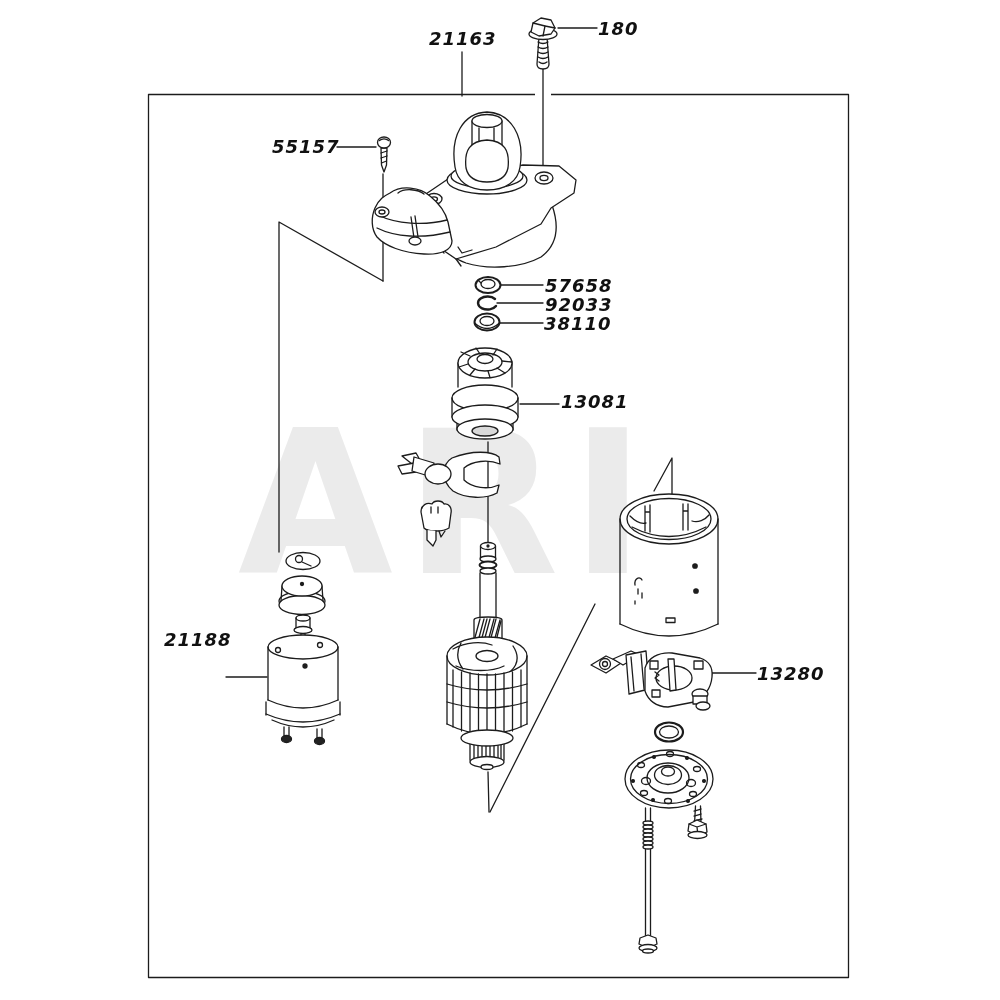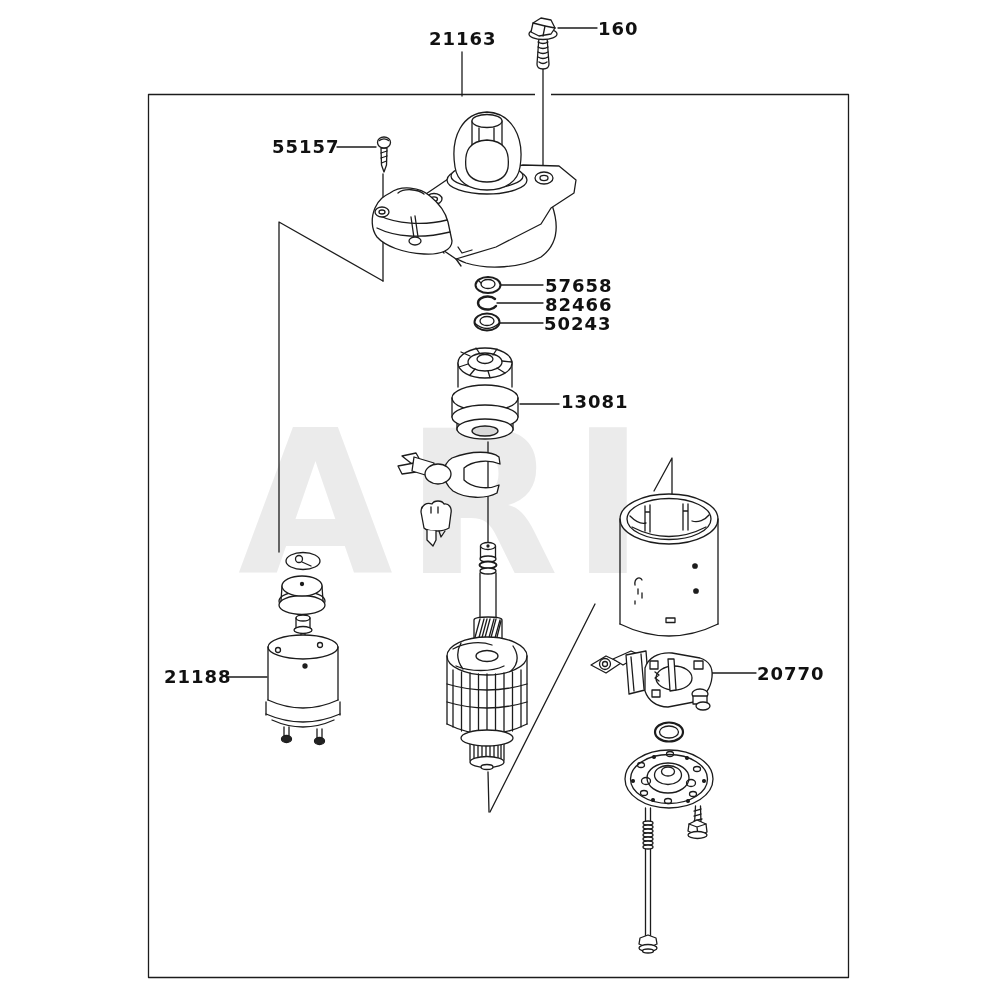--- a/index.html
+++ b/index.html
@@ -2,21 +2,21 @@
 <html><head>
 <meta charset="utf-8">
 <style>
   html,body{margin:0;padding:0;background:#fff;}
   .stage{position:relative;width:1000px;height:1000px;background:#fff;overflow:hidden;
          font-family:"DejaVu Sans","Liberation Sans",sans-serif;}
   .watermark{position:absolute;left:238px;top:404px;font-size:200px;font-weight:bold;
              letter-spacing:12px;color:#ebebeb;line-height:1;user-select:none;}
   svg.drawing{position:absolute;left:0;top:0;}
   .label{position:absolute;font-size:18px;font-weight:bold;letter-spacing:1px;
-         color:#111;line-height:1.1;white-space:nowrap;cursor:default;}
+         color:#111;line-height:1.1;white-space:nowrap;cursor:default;font-style:italic;}
 </style>
 </head>
 <body>
 
 <div class="stage">
 
   <div class="watermark">ARI</div>
 
   <svg class="drawing" width="1000" height="1000" viewBox="0 0 1000 1000" stroke="#1c1c1c" stroke-width="1.3" fill="none" stroke-linecap="round" stroke-linejoin="round">
 
@@ -271,22 +271,22 @@
     <g>
       <path d="M695.5 806 L694.5 824 M700.5 806 L701 824"></path>
       <path d="M694 811 L701 809 M694 816 L701 814 M694 821 L702 819"></path>
       <path d="M689 824 L697 820 L706 824 L707 832 L698 836 L688 831 Z" fill="#fff"></path>
       <path d="M689 824 L697 827 L706 824 M697 827 L698 836"></path>
       <ellipse cx="697.5" cy="835" rx="9.5" ry="3.5" fill="#fff"></ellipse>
     </g>
   </svg>
 
   <div class="label" style="left:429px;top:29px">21163</div>
-  <div class="label" style="left:598px;top:19px">160</div>
+  <div class="label" style="left:598px;top:19px">180</div>
   <div class="label" style="left:272px;top:137px">55157</div>
   <div class="label" style="left:545px;top:276px">57658</div>
-  <div class="label" style="left:545px;top:295px">82466</div>
-  <div class="label" style="left:544px;top:314px">50243</div>
+  <div class="label" style="left:545px;top:295px">92033</div>
+  <div class="label" style="left:544px;top:314px">38110</div>
   <div class="label" style="left:561px;top:392px">13081</div>
-  <div class="label" style="left:164px;top:667px">21188</div>
-  <div class="label" style="left:757px;top:664px">20770</div>
+  <div class="label" style="left:164px;top:630px">21188</div>
+  <div class="label" style="left:757px;top:664px">13280</div>
 
 </div>
 
 </body></html>

